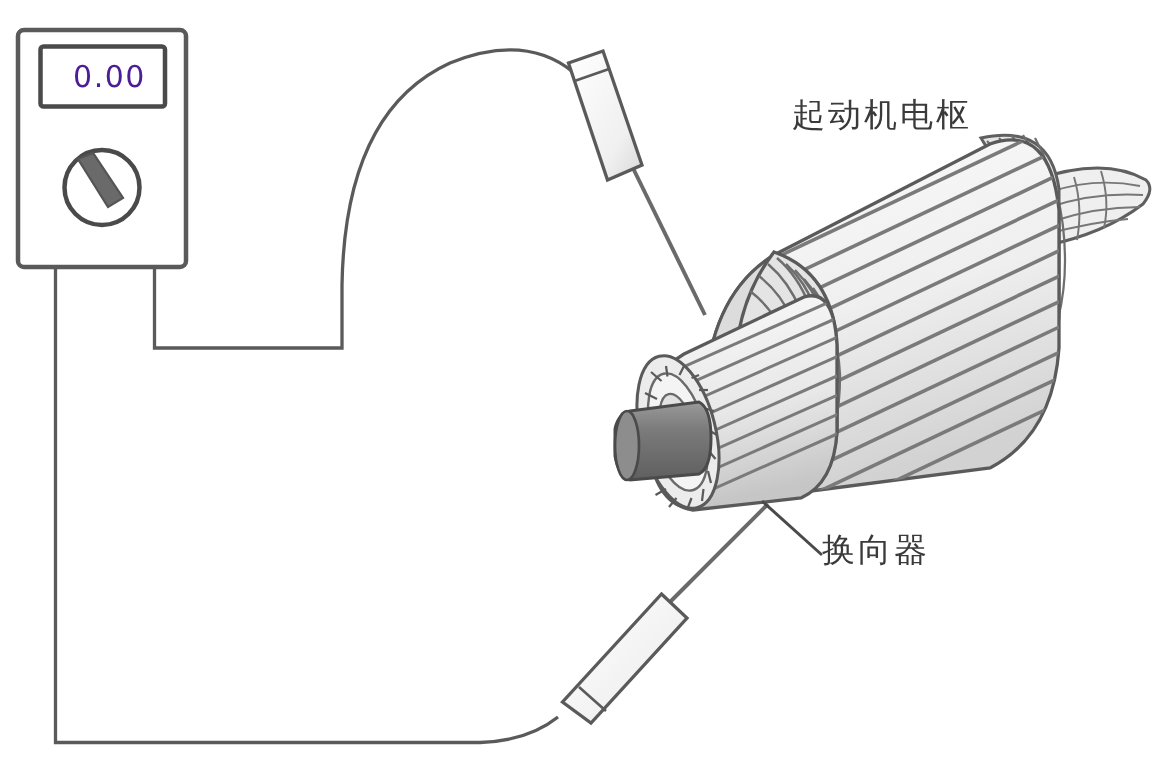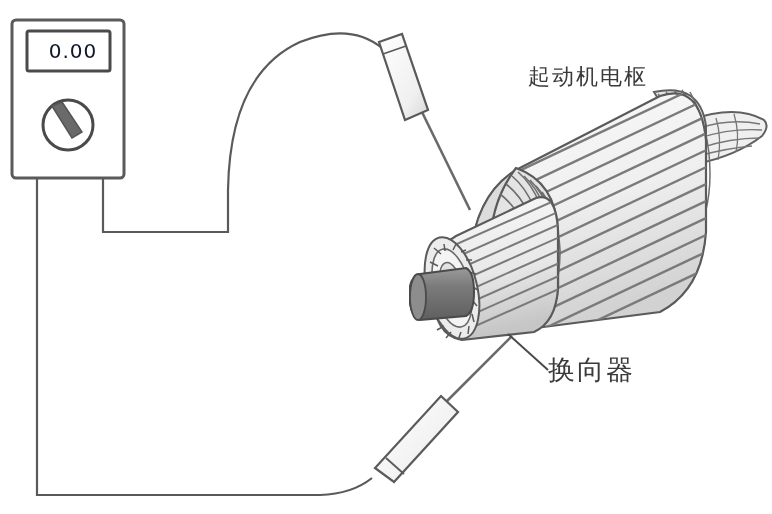--- a/index.html
+++ b/index.html
@@ -31,34 +31,34 @@
     letter-spacing: 2px;
   }
   #label-armature {
     left: 528px;
     top: 62px;
     font-size: 22px;
   }
   #label-commutator {
     left: 548px;
     top: 352px;
-    font-size: 27px;
+    font-size: 22px;
   }
   #meter-reading {
     position: absolute;
     left: 33px;
     top: 36px;
     width: 80px;
     height: 30px;
     display: flex;
     align-items: center;
     justify-content: center;
     font-family: "DejaVu Sans", sans-serif;
     font-size: 20px;
-    color: #0f172a;
+    color: #4c1d95;
     letter-spacing: 1px;
   }
 </style>
 </head>
 <body>
 
 <div id="stage">
 
   <svg id="scene" viewBox="0 0 772 514">
     <defs>

